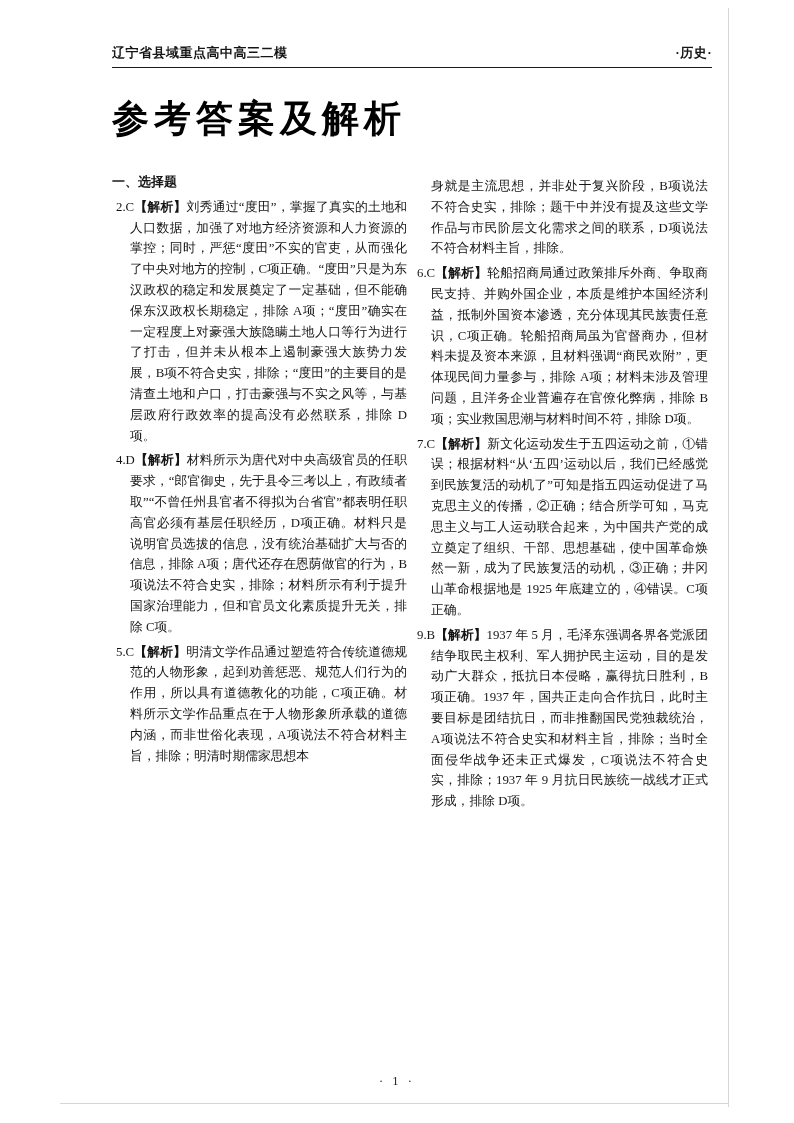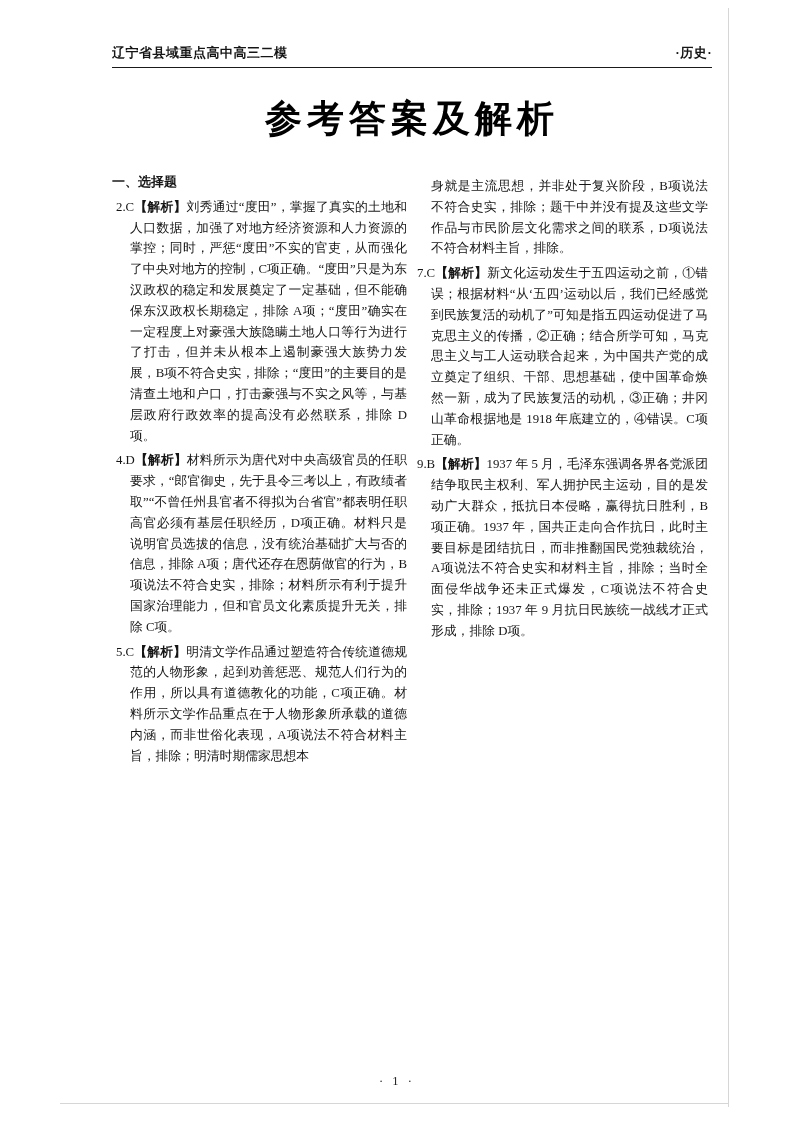--- a/index.html
+++ b/index.html
@@ -14,21 +14,20 @@
     padding:44px 32px 0 62px;
     overflow:hidden;
   }
   .page-header {
     display:flex; justify-content:space-between; align-items:flex-end;
     font-size:13px; font-weight:bold; letter-spacing:0.5px;
     padding-bottom:5px;
   }
   .header-rule { border-top:1.6px solid #1a1a1a; }
   .doc-title {
-    text-align:center;
     font-family:"Liberation Sans", "DejaVu Sans", sans-serif;
     font-weight:900;
     font-size:37px;
     letter-spacing:5px;
     color:#000;
     margin:26px 0 28px;
   }
   .columns { display:flex; gap:2px;justify-content:center; }
   .col {
     flex:1 1 0; min-width:0;
@@ -71,22 +70,23 @@
 
 
       <p class="answer-item"><span>4.</span><span>D</span><span class="ans-label">【解析】</span><span>材料所示为唐代对中央高级官员的任职要求，“郎官御史，先于县令三考以上，有政绩者取”“不曾任州县官者不得拟为台省官”都表明任职高官必须有基层任职经历，D项正确。材料只是说明官员选拔的信息，没有统治基础扩大与否的信息，排除 A项；唐代还存在恩荫做官的行为，B项说法不符合史实，排除；材料所示有利于提升国家治理能力，但和官员文化素质提升无关，排除 C项。</span></p>
 
       <p class="answer-item"><span>5.</span><span>C</span><span class="ans-label">【解析】</span><span>明清文学作品通过塑造符合传统道德规范的人物形象，起到劝善惩恶、规范人们行为的作用，所以具有道德教化的功能，C项正确。材料所示文学作品重点在于人物形象所承载的道德内涵，而非世俗化表现，A项说法不符合材料主旨，排除；明清时期儒家思想本</span></p>
     </section>
 
     <section class="col">
       <p class="answer-item continuation"><span>身就是主流思想，并非处于复兴阶段，B项说法不符合史实，排除；题干中并没有提及这些文学作品与市民阶层文化需求之间的联系，D项说法不符合材料主旨，排除。</span></p>
 
+      <p class="answer-item"><span>6.</span><span>C</span><span class="ans-label">【解析】</span><span>轮船招商局通过政策排斥外商、争取商民支持、并购外国企业，本质是维护本国经济利益，抵制外国资本渗透，充分体现其民族责任意识，C项正确。轮船招商局虽为官督商办，但材料未提及资本来源，且材料强调“商民欢附”，更体现民间力量参与，排除 A项；材料未涉及管理问题，且洋务企业普遍存在官僚化弊病，排除 B项；实业救国思潮与材料时间不符，排除 D项。</span></p>
 
-      <p class="answer-item"><span>7.</span><span>C</span><span class="ans-label">【解析】</span><span>新文化运动发生于五四运动之前，①错误；根据材料“从‘五四’运动以后，我们已经感觉到民族复活的动机了”可知是指五四运动促进了马克思主义的传播，②正确；结合所学可知，马克思主义与工人运动联合起来，为中国共产党的成立奠定了组织、干部、思想基础，使中国革命焕然一新，成为了民族复活的动机，③正确；井冈山革命根据地是 1918 年底建立的，④错误。C项正确。</span></p>
+      <p class="answer-item"><span>7.</span><span>C</span><span class="ans-label">【解析】</span><span>新文化运动发生于五四运动之前，①错误；根据材料“从‘五四’运动以后，我们已经感觉到民族复活的动机了”可知是指五四运动促进了马克思主义的传播，②正确；结合所学可知，马克思主义与工人运动联合起来，为中国共产党的成立奠定了组织、干部、思想基础，使中国革命焕然一新，成为了民族复活的动机，③正确；井冈山革命根据地是 1925 年底建立的，④错误。C项正确。</span></p>
 
 
       <p class="answer-item"><span>9.</span><span>B</span><span class="ans-label">【解析】</span><span>1937 年 5 月，毛泽东强调各界各党派团结争取民主权利、军人拥护民主运动，目的是发动广大群众，抵抗日本侵略，赢得抗日胜利，B项正确。1937 年，国共正走向合作抗日，此时主要目标是团结抗日，而非推翻国民党独裁统治，A项说法不符合史实和材料主旨，排除；当时全面侵华战争还未正式爆发，C项说法不符合史实，排除；1937 年 9 月抗日民族统一战线才正式形成，排除 D项。</span></p>
 
     </section>
 
   </main>
 
   <footer class="page-footer">
     <span>· 1 ·</span>

